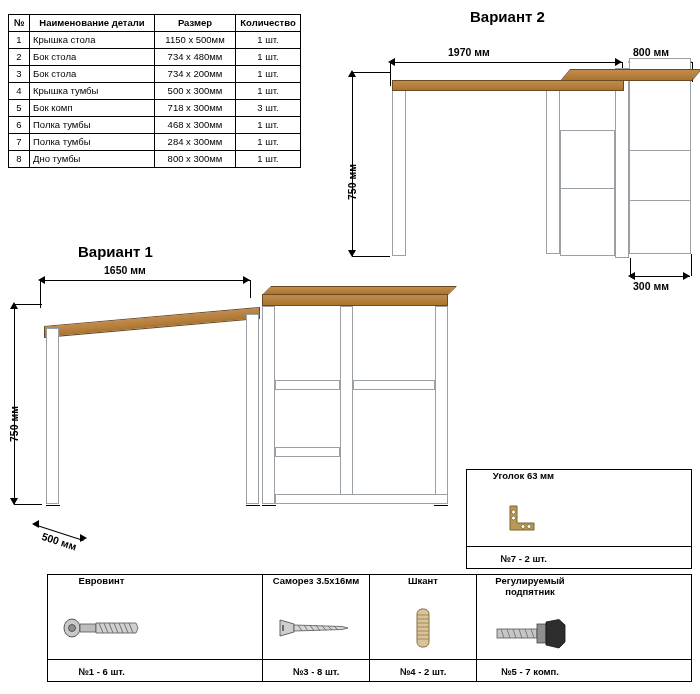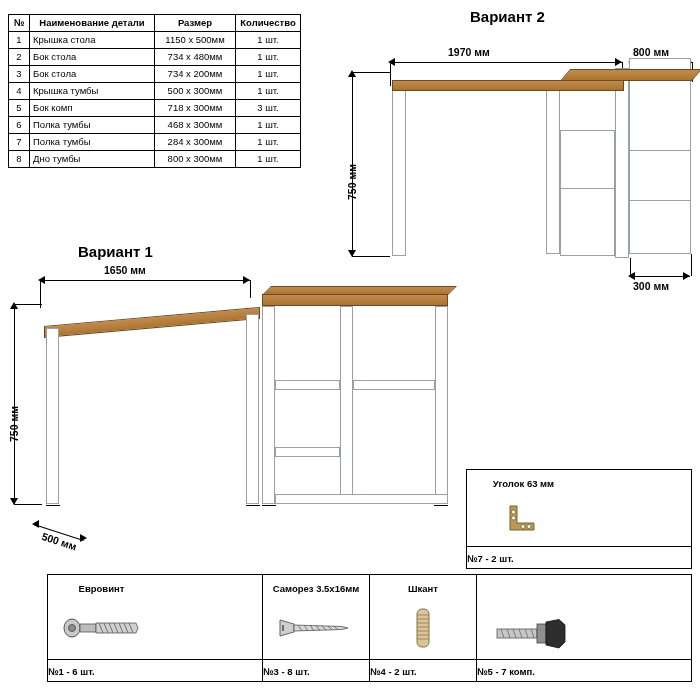--- a/index.html
+++ b/index.html
@@ -53,22 +53,22 @@
   .arrow{position:absolute;width:0;height:0;}
   .ar-l{border-top:4px solid transparent;border-bottom:4px solid transparent;border-right:7px solid #000;}
   .ar-r{border-top:4px solid transparent;border-bottom:4px solid transparent;border-left:7px solid #000;}
   .ar-u{border-left:4px solid transparent;border-right:4px solid transparent;border-bottom:7px solid #000;}
   .ar-d{border-left:4px solid transparent;border-right:4px solid transparent;border-top:7px solid #000;}
 
   
   .hw-grid{position:absolute;border:1px solid #000;box-sizing:border-box;}
   .hw-cell{position:absolute;box-sizing:border-box;border-left:1px solid #000;}
   .hw-cell:first-child{border-left:none;}
-  .hw-title{font-size:9.5px;font-weight:bold;text-align:center;line-height:11px;margin-top:8px;}
-  .hw-qty{font-size:9.5px;font-weight:bold;position:absolute;bottom:4px;left:0;right:0;}
+  .hw-title{font-size:9.5px;font-weight:bold;text-align:center;line-height:11px;margin-top:0;}
+  .hw-qty{font-size:9.5px;font-weight:bold;text-align:center;position:absolute;bottom:4px;left:0;right:0;}
   .hw-ico{position:absolute;left:0;right:0;top:50%;transform:translateY(-50%);
           display:flex;align-items:center;justify-content:center;}
   .hw-sep{position:absolute;background:#000;height:1px;left:0;right:0;}
 </style>
 </head>
 <body>
 
 <table class="abs" id="parts-table">
   <thead>
     <tr>
@@ -299,20 +299,21 @@
             <path d="M9 26 L21 26"></path>
             <path d="M9 30 L21 30"></path>
           <path d="M9 34 L21 34"></path>
         </g>
       </svg>
     </div>
     <div class="hw-qty">№4 - 2 шт.</div>
   </div>
 
   <div class="hw-cell" style="left:428px;top:0;width:107px;height:106px;">
+    <div class="hw-title">Регулируемый подпятник</div>
     <div class="hw-ico" style="top:56%;">
       <svg width="74" height="30" viewBox="0 0 74 30">
         <rect x="4" y="10" width="40" height="9" fill="#c6c6c6" stroke="#555" stroke-width="0.8"></rect>
         <g stroke="#6a6a6a" stroke-width="0.8">
           <path d="M8 10 L11 19"></path>
             <path d="M14 10 L17 19"></path>
             <path d="M20 10 L23 19"></path>
           <path d="M26 10 L29 19"></path>
             <path d="M32 10 L35 19"></path>
             <path d="M38 10 L41 19"></path>

